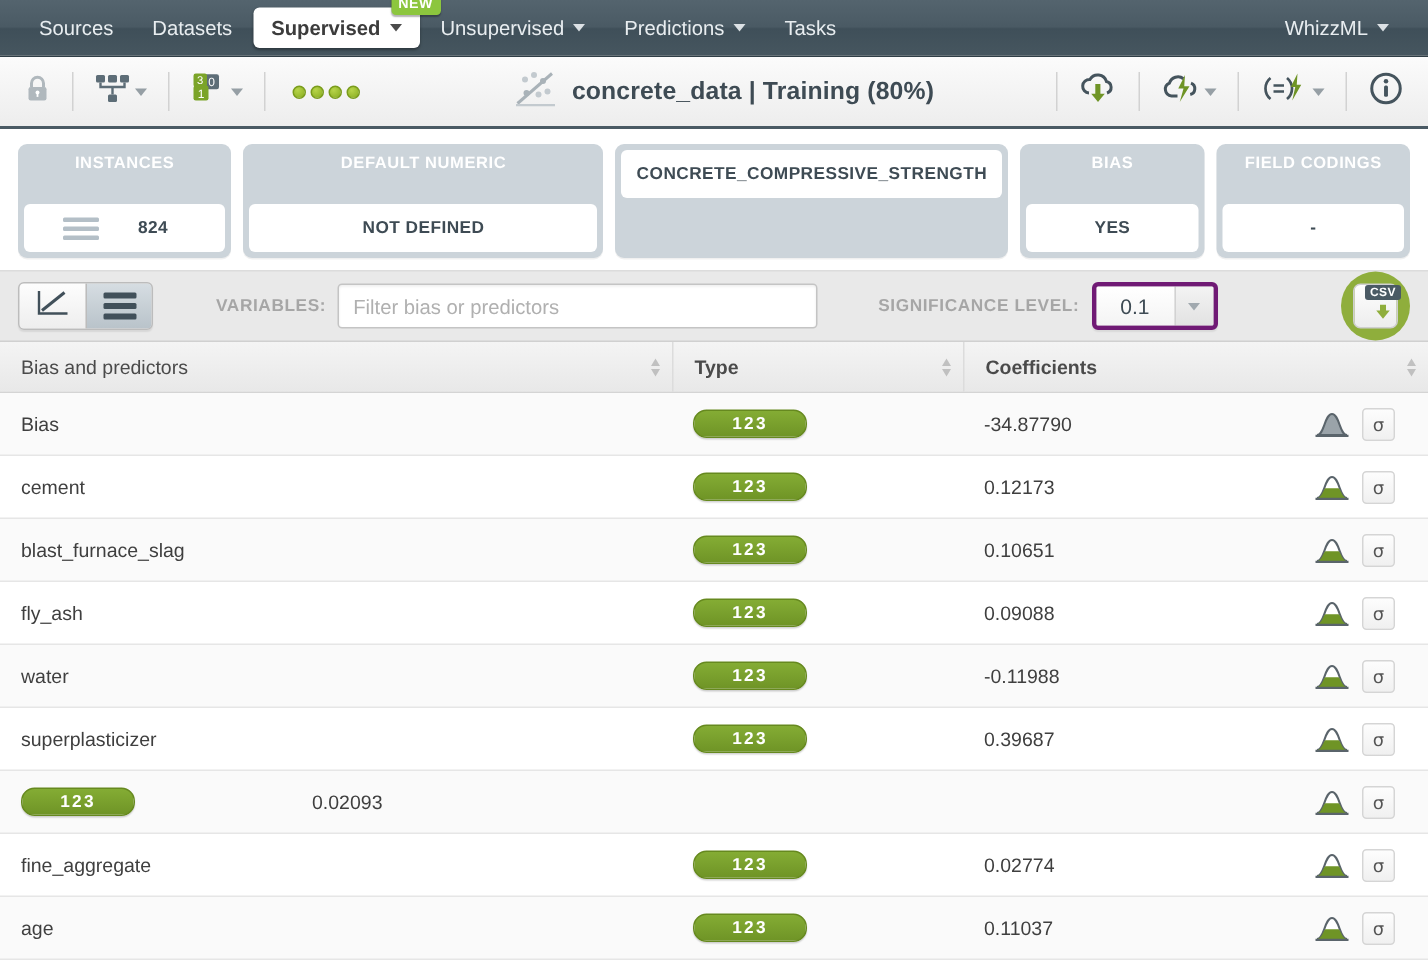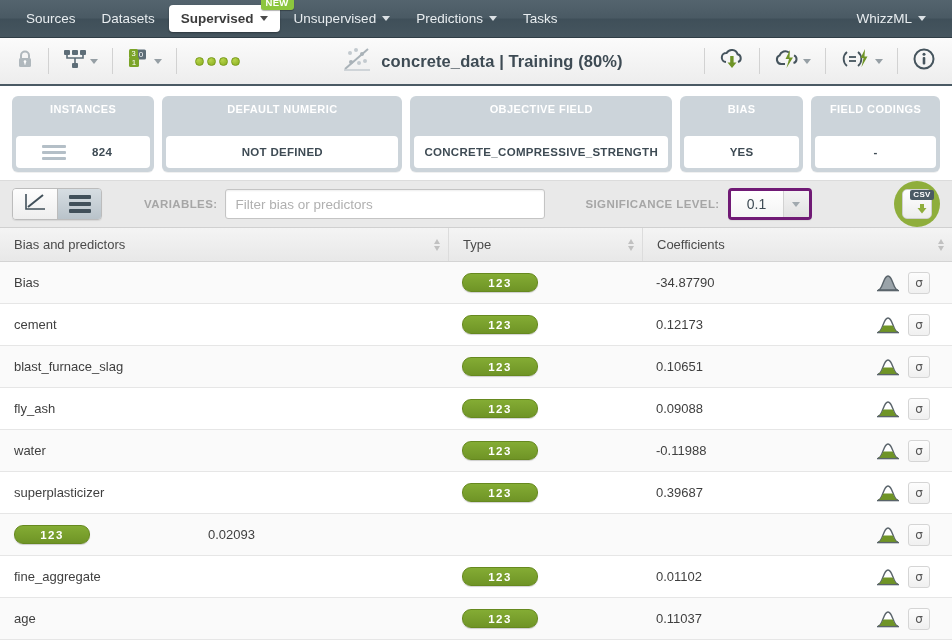--- a/index.html
+++ b/index.html
@@ -234,21 +234,21 @@
     background: linear-gradient(to bottom, #f4f4f4, #e8e8e8);
     border-bottom: 1px solid #d4d4d4;
   }
   .th {
     display: flex; align-items: center;
     font-size: 13px; color: #4a4a4a;
     padding: 0 14px;
     position: relative;
     cursor: pointer;
   }
-  .th + .th { border-left: 1px solid #dcdcdc; }
+  .th + .th { border-left: 1px solid #dcdcdc; font-weight: bold; }
   .sortarrows {
     position: absolute; right: 8px; top: 50%; transform: translateY(-50%);
     display: flex; flex-direction: column; gap: 2px; opacity: .45;
   }
   .sortarrows i {
     display: block; width: 0; height: 0;
     border-left: 3.5px solid transparent;
     border-right: 3.5px solid transparent;
   }
   .sortarrows i.up { border-bottom: 5px solid #8a8a8a; }
@@ -477,21 +477,20 @@
   </div>
 
   <div class="card card-default">
     <div class="card-title">DEFAULT NUMERIC</div>
     <div class="card-body">
       <span>NOT DEFINED</span>
     </div>
   </div>
 
   <div class="card card-objective">
-    <div class="card-title">OBJECTIVE FIELD</div>
     <div class="card-body">
       <span>CONCRETE_COMPRESSIVE_STRENGTH</span>
     </div>
   </div>
 
   <div class="card card-bias">
     <div class="card-title">BIAS</div>
     <div class="card-body">
       <span>YES</span>
     </div>
@@ -701,21 +700,21 @@
         </span>
         <span class="sigma-btn">σ</span>
       </div>
     </div>
 
     <div class="trow">
       <div class="cell cell-name">fine_aggregate</div>
       <div class="cell cell-type">
         <span class="badge123">123</span>
       </div>
-      <div class="cell cell-coef">0.01102</div>
+      <div class="cell cell-coef">0.02774</div>
       <div class="row-actions">
         <span class="bell-btn">
           <svg width="24" height="20" viewBox="0 0 24 20">
             <path d="M2 17 C7 17 7 3 12 3 C17 3 17 17 22 17 Z" fill="#ffffff" stroke="#5a646b" stroke-width="1.4"></path>
             <path d="M2 17 C5 17 6 12 7.5 10.5 L16.5 10.5 C18 12 19 17 22 17 Z" fill="#6f9426"></path>
             <line x1="1" y1="17.6" x2="23" y2="17.6" stroke="#5a646b" stroke-width="1.4"></line>
           </svg>
         </span>
         <span class="sigma-btn">σ</span>
       </div>

